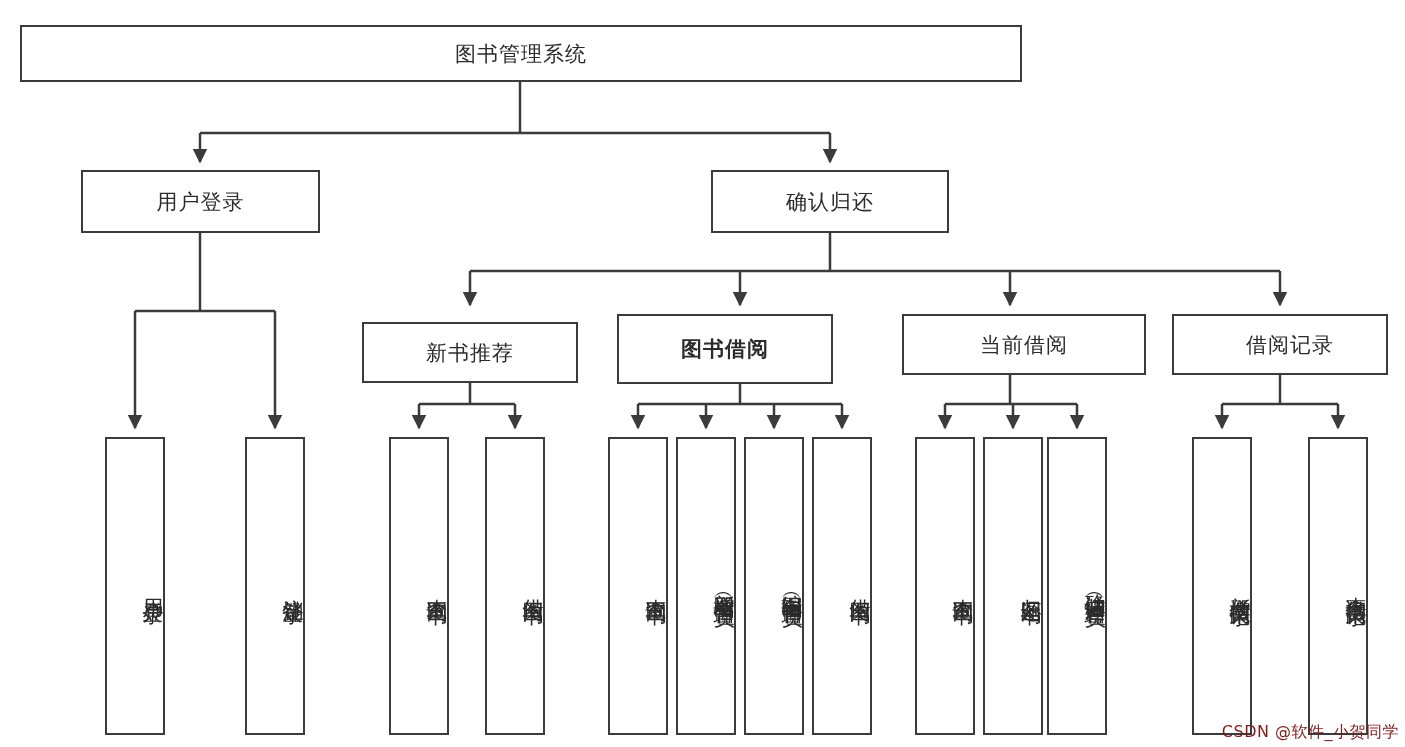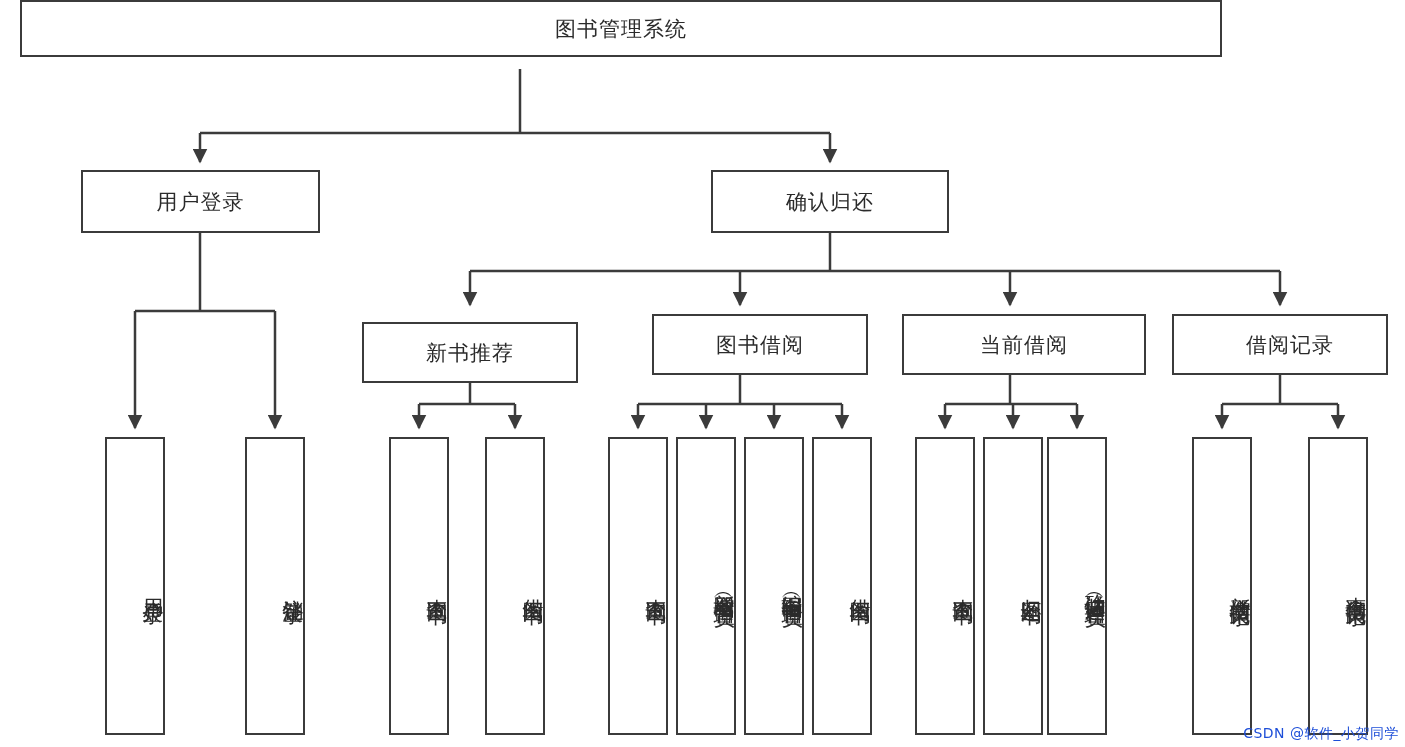--- a/index.html
+++ b/index.html
@@ -51,22 +51,22 @@
   .node.v .vlabel {
     writing-mode: vertical-rl;
     text-orientation: upright;
     display: block;
     max-height: 100%;
   }
   .watermark {
     position: absolute;
     right: 6px;
     bottom: 4px;
-    font-size: 14px;
-    color: #1d4ed8;
+    font-size: 16px;
+    color: #7f1d1d;
     white-space: nowrap;
     letter-spacing: 0.5px;
   }
 </style>
 </head>
 <body>
 
 <div id="canvas">
 
   <svg class="wires" viewBox="0 0 1405 747" xmlns="http://www.w3.org/2000/svg">
@@ -112,35 +112,35 @@
       <path d="M 1013 404 L 1013 428" marker-end="url(#arrow)"></path>
       <path d="M 1077 404 L 1077 428" marker-end="url(#arrow)"></path>
 
       <path d="M 1280 375 L 1280 404"></path>
       <path d="M 1222 404 L 1338 404"></path>
       <path d="M 1222 404 L 1222 428" marker-end="url(#arrow)"></path>
       <path d="M 1338 404 L 1338 428" marker-end="url(#arrow)"></path>
     </g>
   </svg>
 
-  <div class="node h" style="left:20px; top:0; width:1202px; height:57px;">
+  <div class="node h" style="left:20px; top:25px; width:1002px; height:57px;">
     <span>图书管理系统</span>
   </div>
 
   <div class="node h" style="left:81px; top:170px; width:239px; height:63px;">
     <span>用户登录</span>
   </div>
   <div class="node h" style="left:711px; top:170px; width:238px; height:63px;">
     <span>确认归还</span>
   </div>
 
   <div class="node h" style="left:362px; top:322px; width:216px; height:61px;">
     <span>新书推荐</span>
   </div>
-  <div class="node h" style="left:652px; top:314px; width:216px; height:61px;">
+  <div class="node h" style="left:617px; top:314px; width:216px; height:70px;font-weight:bold;">
     <span>图书借阅</span>
   </div>
   <div class="node h" style="left:902px; top:314px; width:244px; height:61px;">
     <span>当前借阅</span>
   </div>
   <div class="node h" style="left:1172px; top:314px; width:216px; height:61px;padding-left:20px;">
     <span>借阅记录</span>
   </div>
 
   <div class="node v" style="left:105px; top:437px; width:60px; height:298px;">

